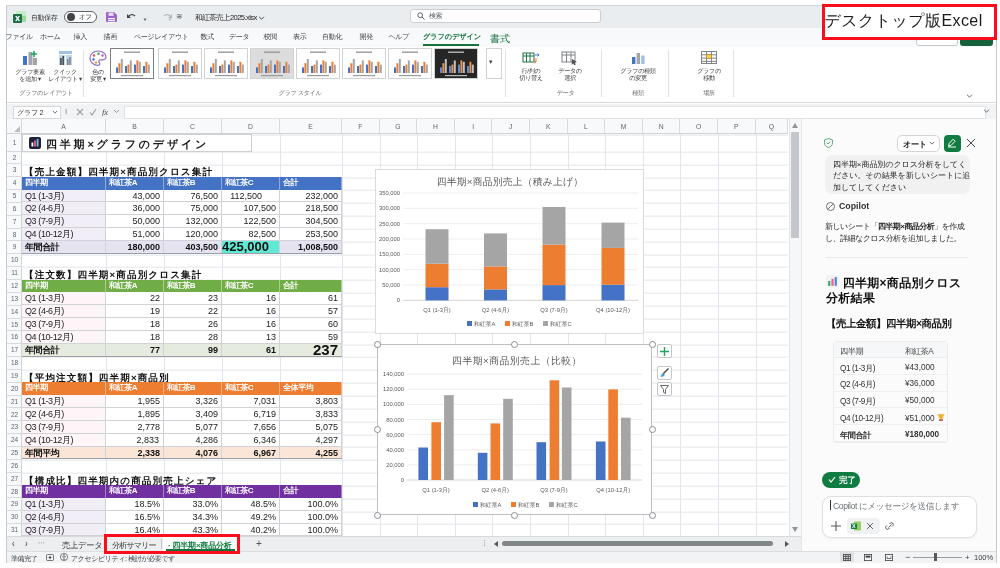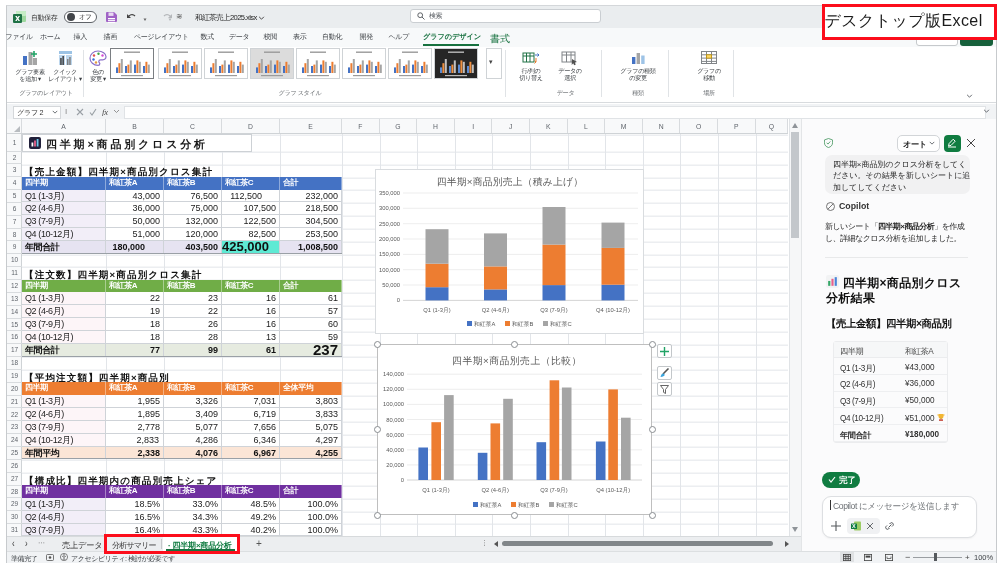--- a/index.html
+++ b/index.html
@@ -376,21 +376,21 @@
 <div class="a" style="left:222px;top:134px;width:1px;height:402px;background:#e2e5e9;"></div>
 <div class="a" style="left:280px;top:134px;width:1px;height:402px;background:#e2e5e9;"></div>
 <div class="a" style="left:342px;top:134px;width:446px;height:402px;background:repeating-linear-gradient(to right,#e2e5e9 0 1px,rgba(0,0,0,0) 1px 37.6px);"></div>
 <div class="a" style="left:22px;top:134px;width:230px;height:17.5px;background:#fff;border:1px solid #cdd1d5;"></div>
 <svg class="a" style="left:29px;top:137px" width="12" height="12" viewBox="0 0 12 12">
     <rect width="12" height="12" rx="2" fill="#21203a"></rect>
     <rect x="2.5" y="5.5" width="1.8" height="4" fill="#fff"></rect>
     <rect x="5.1" y="3.5" width="1.8" height="6" fill="#e8618c"></rect>
     <rect x="7.7" y="2" width="1.8" height="7.5" fill="#6ec6e8"></rect>
   </svg>
-<div class="a" style="left:46px;top:136.5px;font-size:11px;letter-spacing:2.8px;font-weight:bold;color:#1a1a1a;white-space:nowrap;">四半期×商品別クロス分析</div>
+<div class="a" style="left:46px;top:136.5px;font-size:11px;letter-spacing:2.8px;font-weight:bold;color:#1a1a1a;white-space:nowrap;">四半期×グラフのデザイン</div>
 <div class="a cjk" style="left:24px;top:166px;font-size:9.6px;font-weight:bold;color:#111;letter-spacing:1.1px;white-space:nowrap;">【売上金額】四半期×商品別クロス集計</div>
 <div class="a" style="left:22px;top:176.7px;">
     <div style="display:flex;height:12.85px;">
       <div class="cjk" style="width:84px;background:#4472c4;color:#fff;font-size:8px;font-weight:bold;line-height:12.85px;padding-left:3px;border-right:1px solid rgba(255,255,255,0.4);">四半期</div>
       <div class="cjk" style="width:58px;background:#4472c4;color:#fff;font-size:8px;font-weight:bold;line-height:12.85px;padding-left:3px;border-right:1px solid rgba(255,255,255,0.4);">和紅茶A</div>
       <div class="cjk" style="width:58px;background:#4472c4;color:#fff;font-size:8px;font-weight:bold;line-height:12.85px;padding-left:3px;border-right:1px solid rgba(255,255,255,0.4);">和紅茶B</div>
       <div class="cjk" style="width:58px;background:#4472c4;color:#fff;font-size:8px;font-weight:bold;line-height:12.85px;padding-left:3px;border-right:1px solid rgba(255,255,255,0.4);">和紅茶C</div>
       <div class="cjk" style="width:62px;background:#4472c4;color:#fff;font-size:8px;font-weight:bold;line-height:12.85px;padding-left:3px;border-right:1px solid rgba(255,255,255,0.4);">合計</div>
     </div>
     <div style="display:flex;height:12.85px;border-bottom:1px solid #cfd3d8;">
@@ -416,21 +416,21 @@
     </div>
     <div style="display:flex;height:12.85px;border-bottom:1px solid #cfd3d8;">
       <div class="cjk" style="width:84px;background:#f2eef8;font-size:9px;line-height:12.85px;padding-left:3px;color:#222;border-right:1px solid #cfd3d8;white-space:nowrap;">Q4 (10-12月)</div>
       <div style="width:58px;background:#ffffff;font-size:9px;line-height:12.85px;text-align:right;padding-right:3px;color:#222;border-right:1px solid #cfd3d8;">51,000</div>
       <div style="width:58px;background:#ffffff;font-size:9px;line-height:12.85px;text-align:right;padding-right:3px;color:#222;border-right:1px solid #cfd3d8;">120,000</div>
       <div style="width:58px;background:#ffffff;font-size:9px;line-height:12.85px;text-align:right;padding-right:3px;color:#222;border-right:1px solid #cfd3d8;">82,500</div>
       <div style="width:62px;background:#ffffff;font-size:9px;line-height:12.85px;text-align:right;padding-right:3px;color:#222;border-right:1px solid #cfd3d8;">253,500</div>
     </div>
     <div style="display:flex;height:12.85px;border-bottom:1px solid #9aa0a6;font-weight:bold;">
       <div class="cjk" style="width:84px;background:#e6e3f1;font-size:9px;line-height:12.85px;padding-left:3px;color:#111;border-right:1px solid #cfd3d8;">年間合計</div>
-      <div style="width:58px;background:#e6e3f1;font-size:9px;line-height:12.85px;text-align:right;padding-right:18px;color:#111;border-right:1px solid #cfd3d8;">180,000</div>
+      <div style="width:58px;background:#e6e3f1;font-size:9px;line-height:12.85px;text-align:right;padding-right:3px;color:#111;border-right:1px solid #cfd3d8;">180,000</div>
       <div style="width:58px;background:#e6e3f1;font-size:9px;line-height:12.85px;text-align:right;padding-right:3px;color:#111;border-right:1px solid #cfd3d8;">403,500</div>
       <div style="width:58px;background:#5eead4;font-size:13px;line-height:12.85px;text-align:right;padding-right:15px;color:#111;border-right:1px solid #cfd3d8;">425,000</div>
       <div style="width:62px;background:#e6e3f1;font-size:9px;line-height:12.85px;text-align:right;padding-right:3px;color:#111;border-right:1px solid #cfd3d8;">1,008,500</div>
     </div>
   </div>
 <div class="a cjk" style="left:24px;top:269px;font-size:9.6px;font-weight:bold;color:#111;letter-spacing:1.1px;white-space:nowrap;">【注文数】四半期×商品別クロス集計</div>
 <div class="a" style="left:22px;top:279.5px;">
     <div style="display:flex;height:12.85px;">
       <div class="cjk" style="width:84px;background:#70ad47;color:#fff;font-size:8px;font-weight:bold;line-height:12.85px;padding-left:3px;border-right:1px solid rgba(255,255,255,0.4);">四半期</div>
       <div class="cjk" style="width:58px;background:#70ad47;color:#fff;font-size:8px;font-weight:bold;line-height:12.85px;padding-left:3px;border-right:1px solid rgba(255,255,255,0.4);">和紅茶A</div>

